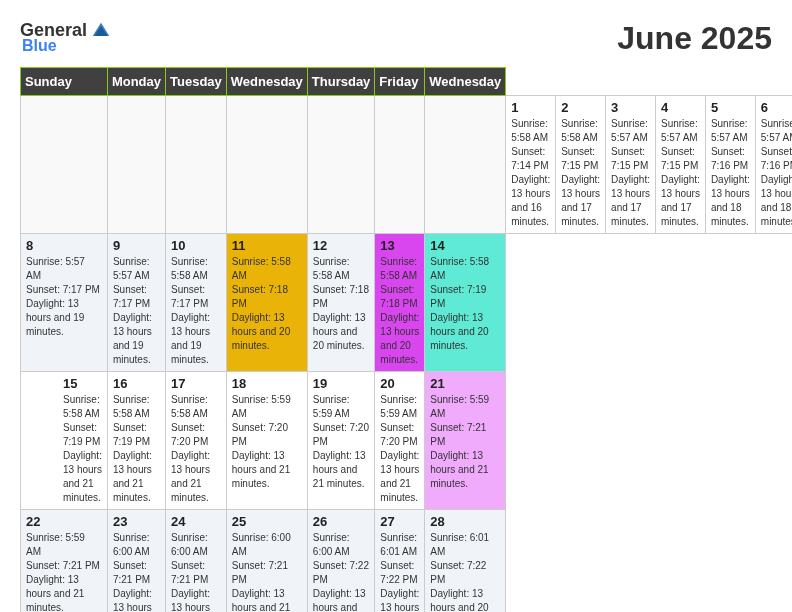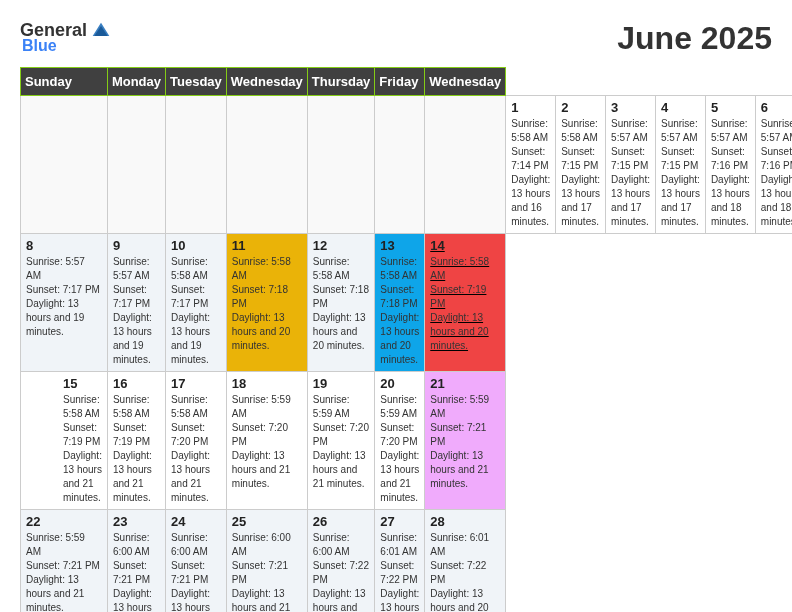--- a/index.html
+++ b/index.html
@@ -177,25 +177,25 @@
           <div class="day-info">Sunrise: 5:58 AM<br>Sunset: 7:17 PM<br>Daylight: 13 hours and 19 minutes.</div>
         </td>
         <td style="background-color: #eab308;">
           <span class="day-num">11</span>
           <div class="day-info">Sunrise: 5:58 AM<br>Sunset: 7:18 PM<br>Daylight: 13 hours and 20 minutes.</div>
         </td>
         <td style="background-color: rgb(240, 244, 248);">
           <span class="day-num">12</span>
           <div class="day-info">Sunrise: 5:58 AM<br>Sunset: 7:18 PM<br>Daylight: 13 hours and 20 minutes.</div>
         </td>
-        <td style="background-color: #0ea5e9;">
+        <td style="background-color: #d946ef;">
           <span class="day-num">13</span>
           <div class="day-info">Sunrise: 5:58 AM<br>Sunset: 7:18 PM<br>Daylight: 13 hours and 20 minutes.</div>
         </td>
-        <td style="background-color: #ef4444; text-decoration: underline;">
+        <td style="background-color: #5eead4;">
           <span class="day-num">14</span>
           <div class="day-info">Sunrise: 5:58 AM<br>Sunset: 7:19 PM<br>Daylight: 13 hours and 20 minutes.</div>
         </td>
       </tr>
       <tr>
         <td style="background-color: rgb(255, 255, 255); padding-left: 42px;">
           <span class="day-num">15</span>
           <div class="day-info">Sunrise: 5:58 AM<br>Sunset: 7:19 PM<br>Daylight: 13 hours and 21 minutes.</div>
         </td>
         <td style="background-color: rgb(255, 255, 255);">

